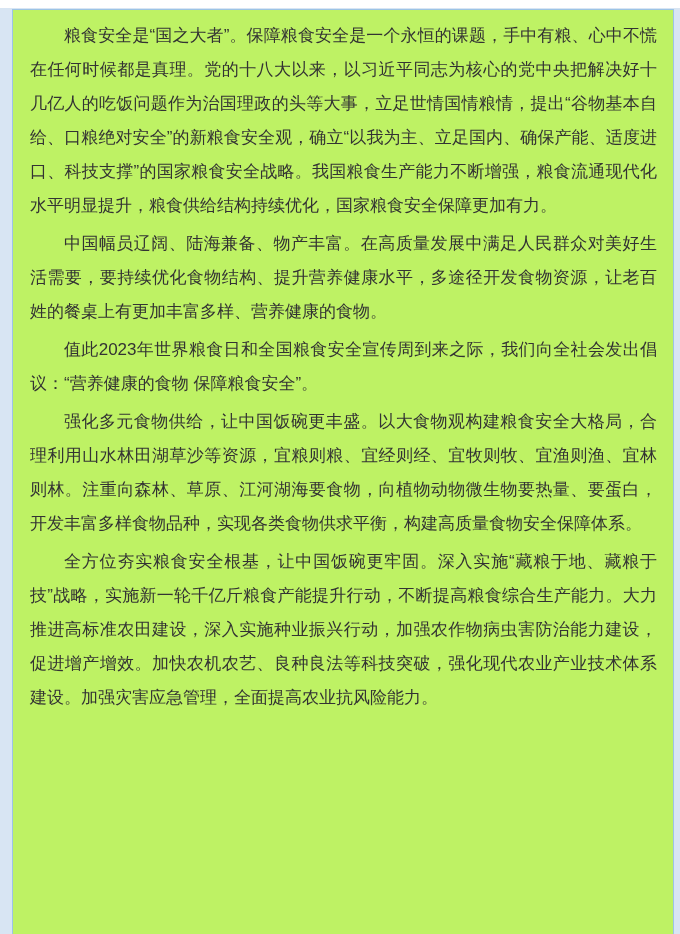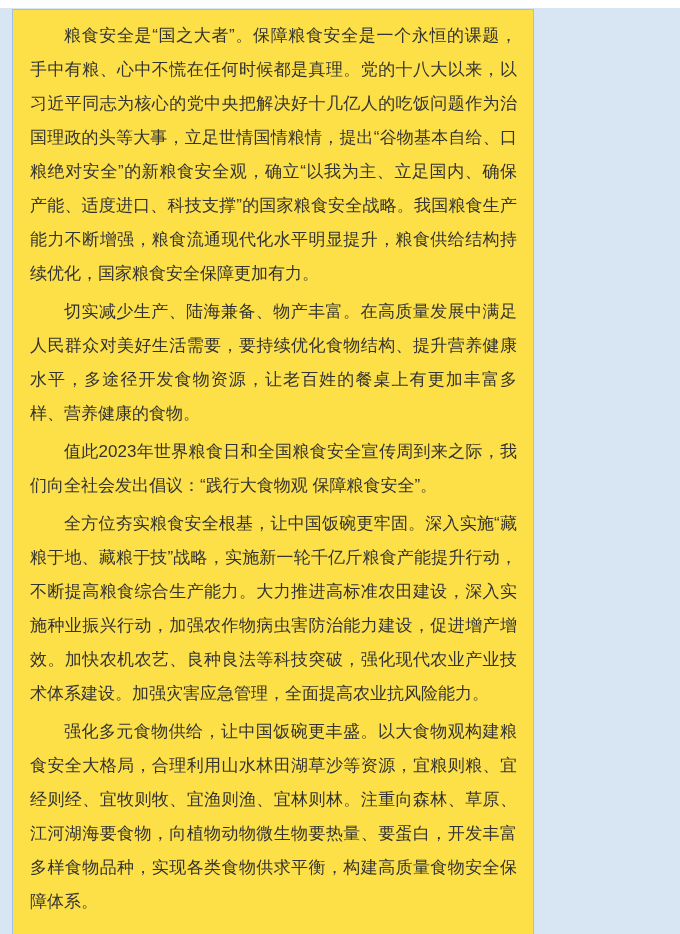--- a/index.html
+++ b/index.html
@@ -19,24 +19,24 @@
     top: 8px;
     left: 0;
     right: 0;
     bottom: 0;
     background: #d8e5f3;
   }
   .doc {
     position: absolute;
     top: 9px;
     left: 12px;
-    width: 522px;
+    width: 662px;
     height: 925px;
     box-sizing: border-box;
-    background: #fde047;
+    background: #bef264;
     border: 1px solid #9cc3e6;
     border-bottom: none;
     padding: 9px 16px 0 17px;
     overflow: hidden;
   }
   .doc p {
     margin: 0 0 4px 0;
     font-size: 17px;
     line-height: 34px;
     color: #333333;
@@ -46,17 +46,17 @@
     word-break: break-all;
   }
 </style>
 </head>
 <body>
 
 <div class="page-bg"></div>
 
 <div class="doc">
   <p>粮食安全是“国之大者”。保障粮食安全是一个永恒的课题，手中有粮、心中不慌在任何时候都是真理。党的十八大以来，以习近平同志为核心的党中央把解决好十几亿人的吃饭问题作为治国理政的头等大事，立足世情国情粮情，提出“谷物基本自给、口粮绝对安全”的新粮食安全观，确立“以我为主、立足国内、确保产能、适度进口、科技支撑”的国家粮食安全战略。我国粮食生产能力不断增强，粮食流通现代化水平明显提升，粮食供给结构持续优化，国家粮食安全保障更加有力。</p>
-  <p>切实减少生产、陆海兼备、物产丰富。在高质量发展中满足人民群众对美好生活需要，要持续优化食物结构、提升营养健康水平，多途径开发食物资源，让老百姓的餐桌上有更加丰富多样、营养健康的食物。</p>
-  <p>值此2023年世界粮食日和全国粮食安全宣传周到来之际，我们向全社会发出倡议：“践行大食物观 保障粮食安全”。</p>
+  <p>中国幅员辽阔、陆海兼备、物产丰富。在高质量发展中满足人民群众对美好生活需要，要持续优化食物结构、提升营养健康水平，多途径开发食物资源，让老百姓的餐桌上有更加丰富多样、营养健康的食物。</p>
+  <p>值此2023年世界粮食日和全国粮食安全宣传周到来之际，我们向全社会发出倡议：“营养健康的食物 保障粮食安全”。</p>
+  <p>强化多元食物供给，让中国饭碗更丰盛。以大食物观构建粮食安全大格局，合理利用山水林田湖草沙等资源，宜粮则粮、宜经则经、宜牧则牧、宜渔则渔、宜林则林。注重向森林、草原、江河湖海要食物，向植物动物微生物要热量、要蛋白，开发丰富多样食物品种，实现各类食物供求平衡，构建高质量食物安全保障体系。</p>
   <p>全方位夯实粮食安全根基，让中国饭碗更牢固。深入实施“藏粮于地、藏粮于技”战略，实施新一轮千亿斤粮食产能提升行动，不断提高粮食综合生产能力。大力推进高标准农田建设，深入实施种业振兴行动，加强农作物病虫害防治能力建设，促进增产增效。加快农机农艺、良种良法等科技突破，强化现代农业产业技术体系建设。加强灾害应急管理，全面提高农业抗风险能力。</p>
-  <p>强化多元食物供给，让中国饭碗更丰盛。以大食物观构建粮食安全大格局，合理利用山水林田湖草沙等资源，宜粮则粮、宜经则经、宜牧则牧、宜渔则渔、宜林则林。注重向森林、草原、江河湖海要食物，向植物动物微生物要热量、要蛋白，开发丰富多样食物品种，实现各类食物供求平衡，构建高质量食物安全保障体系。</p>
 </div>
 
 </body></html>

